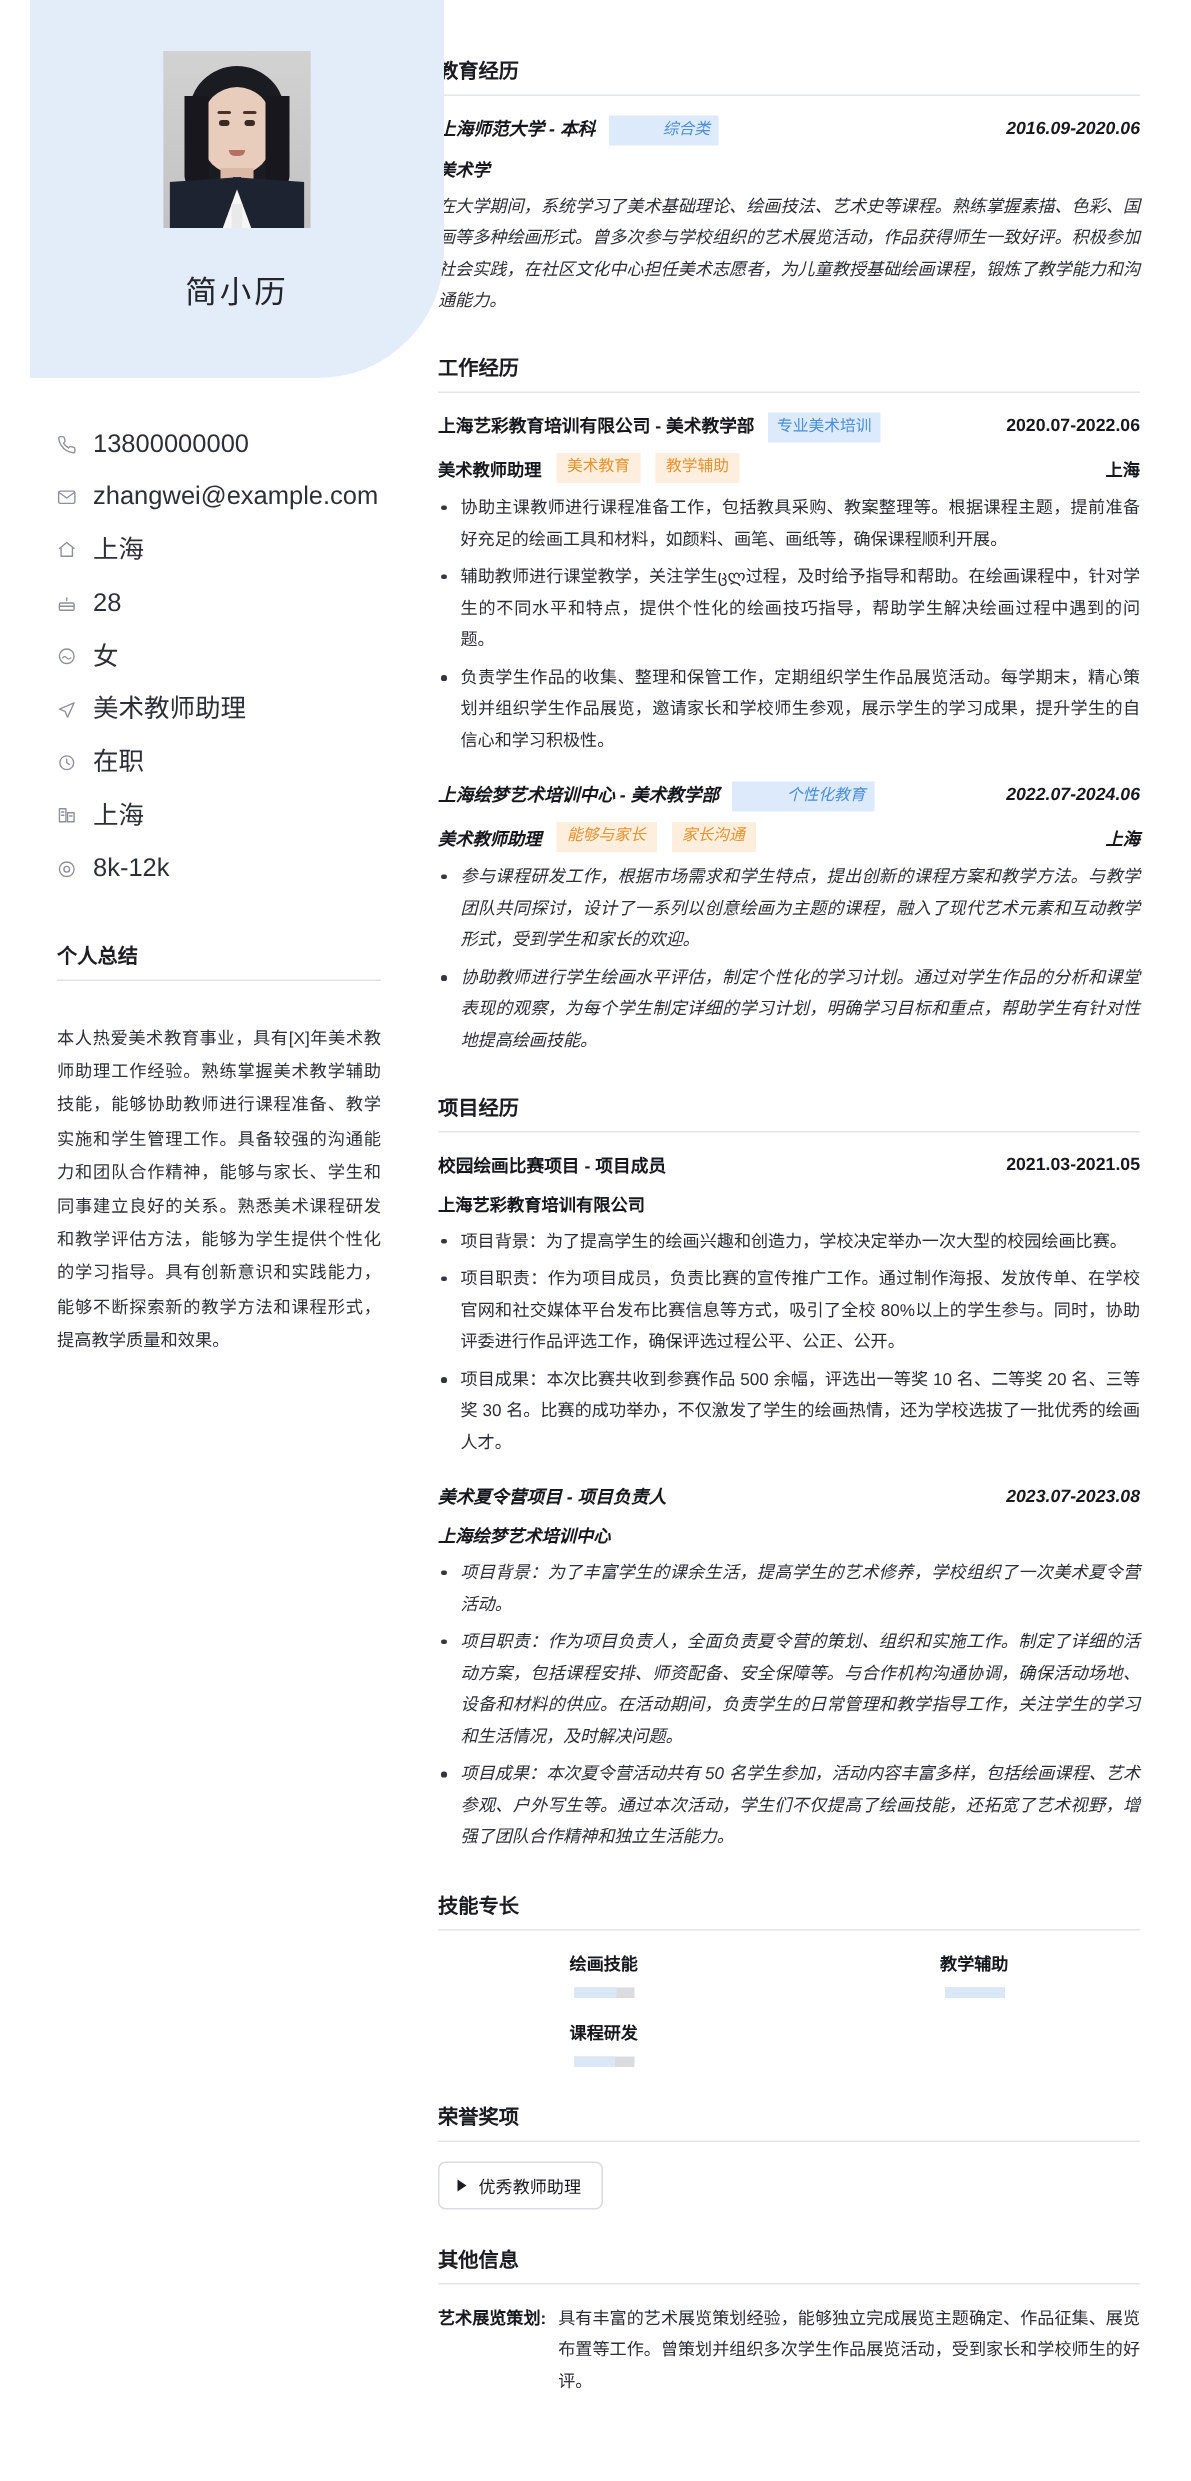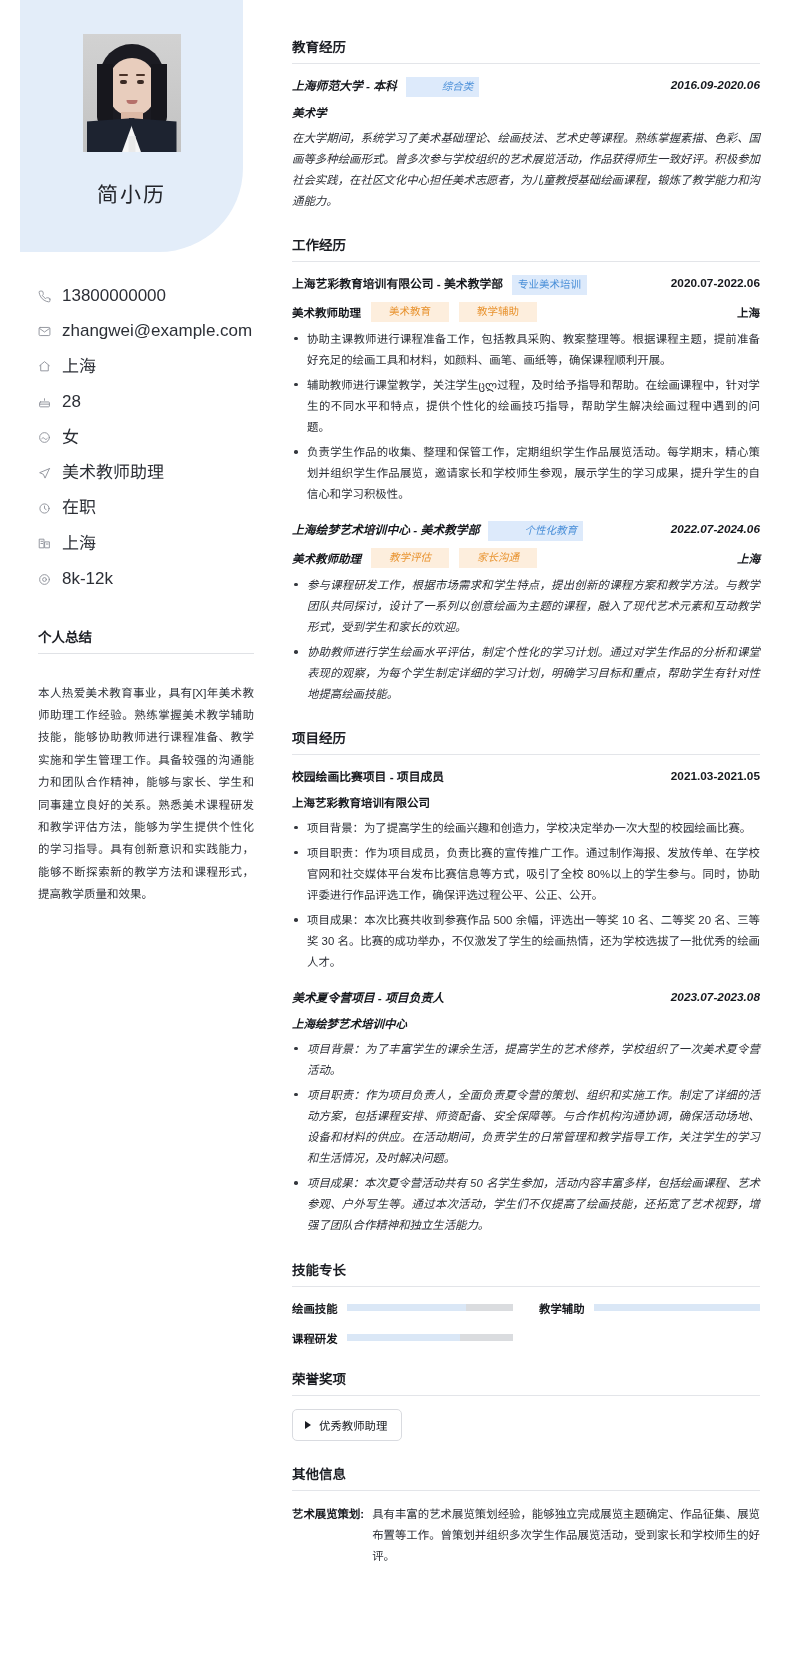--- a/index.html
+++ b/index.html
@@ -30,21 +30,21 @@
     position: relative;
     padding: 0;
     box-sizing: border-box;
   }
   .left-header {
     position: relative;
     background: #e3edf9;
     border-bottom-right-radius: 84px;
     padding: 34px 0 44px 0;
     margin: 0 0 0 20px;
-    width: 223px;
+    width: 276px;
     box-sizing: border-box;
     text-align: center;
   }
   .photo-frame {
     width: 98px;
     height: 118px;
     margin: 0 auto;
     background: #c9c9c9;
     overflow: hidden;
     position: relative;
@@ -213,21 +213,21 @@
     font-size: 11.5px;
     font-weight: 700;
     color: #16181d;
   }
   .tag-orange {
     display: inline-block;
     background: #fdeedd;
     color: #e8932f;
     font-size: 10.5px;
     line-height: 1.5;
-    padding: 2px 18px;
+    padding: 2px 7px;
   }
   .entry-loc {
     font-size: 11.5px;
     font-weight: 700;
     color: #16181d;
     white-space: nowrap;
   }
   .entry-major {
     font-size: 11.5px;
     font-weight: 700;
@@ -273,20 +273,21 @@
     flex-wrap: wrap;
     column-gap: 26px;
     row-gap: 14px;
   }
   .skill {
     display: flex;
     align-items: center;
     gap: 9px;
     width: calc(50% - 13px);
     box-sizing: border-box;
+    flex-direction: column;
   }
   .skill-name {
     font-size: 11.4px;
     font-weight: 700;
     color: #16181d;
     white-space: nowrap;
     flex: 0 0 auto;
   }
   .skill-track {
     position: relative;
@@ -519,21 +520,21 @@
         <div class="entry-head">
           <div class="entry-head-left">
             <span class="entry-org">上海绘梦艺术培训中心 - 美术教学部</span>
             <span class="tag-blue wide">个性化教育</span>
           </div>
           <span class="entry-date">2022.07-2024.06</span>
         </div>
         <div class="entry-sub">
           <div class="entry-sub-left">
             <span class="entry-role">美术教师助理</span>
-            <span class="tag-orange">教学评估</span>
+            <span class="tag-orange">能够与家长</span>
             <span class="tag-orange">家长沟通</span>
           </div>
           <span class="entry-loc">上海</span>
         </div>
         <ul class="bullets">
           <li>参与课程研发工作，根据市场需求和学生特点，提出创新的课程方案和教学方法。与教学团队共同探讨，设计了一系列以创意绘画为主题的课程，融入了现代艺术元素和互动教学形式，受到学生和家长的欢迎。</li>
           <li>协助教师进行学生绘画水平评估，制定个性化的学习计划。通过对学生作品的分析和课堂表现的观察，为每个学生制定详细的学习计划，明确学习目标和重点，帮助学生有针对性地提高绘画技能。</li>
         </ul>
       </div>
     </section>

